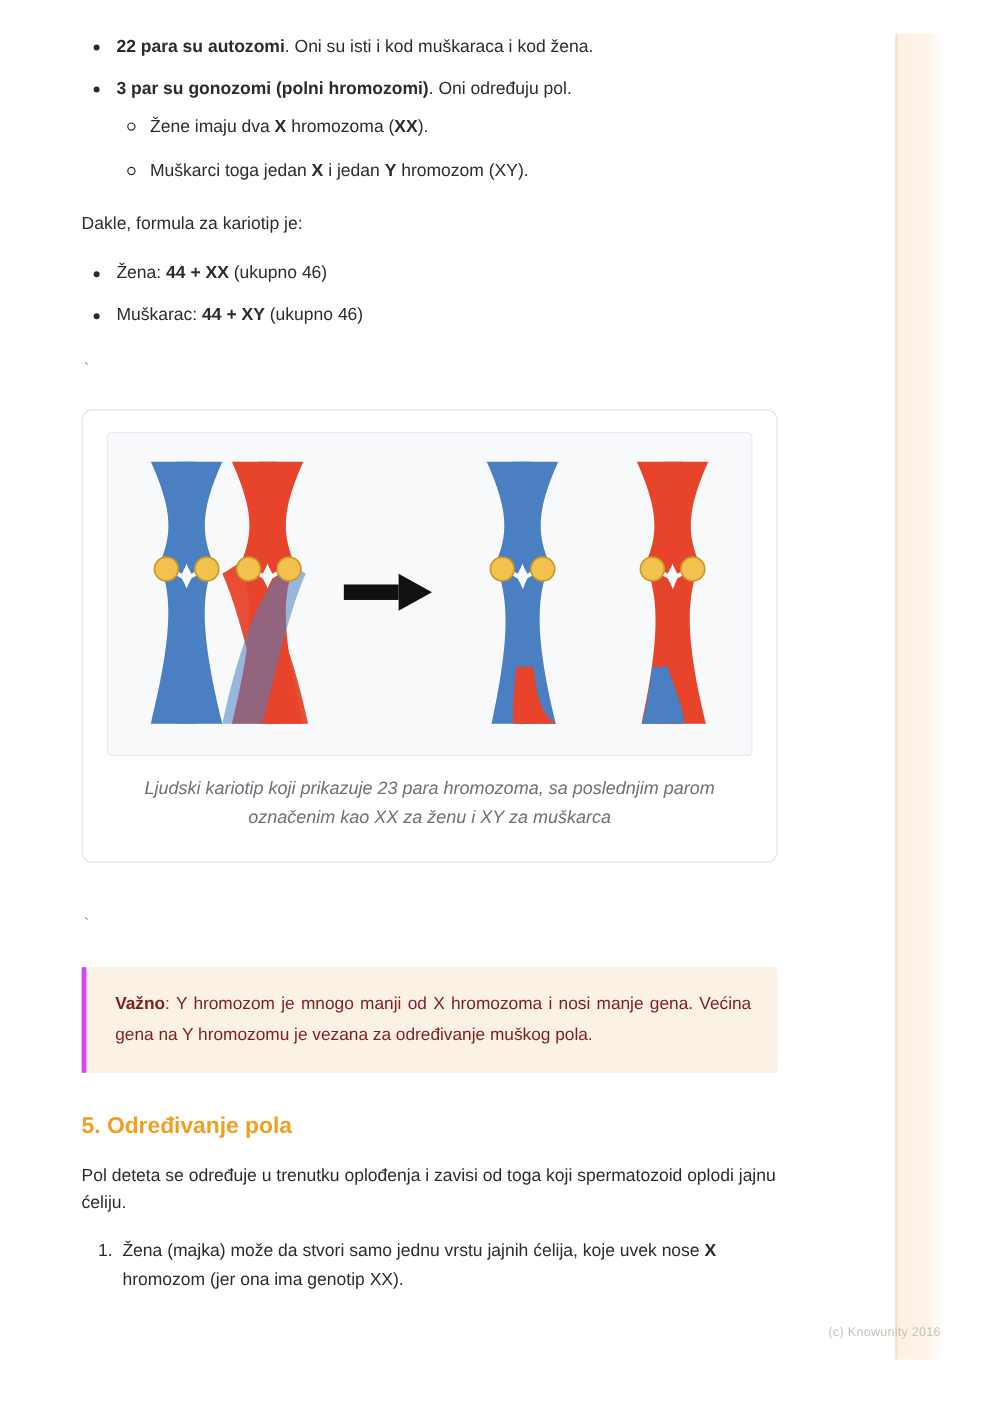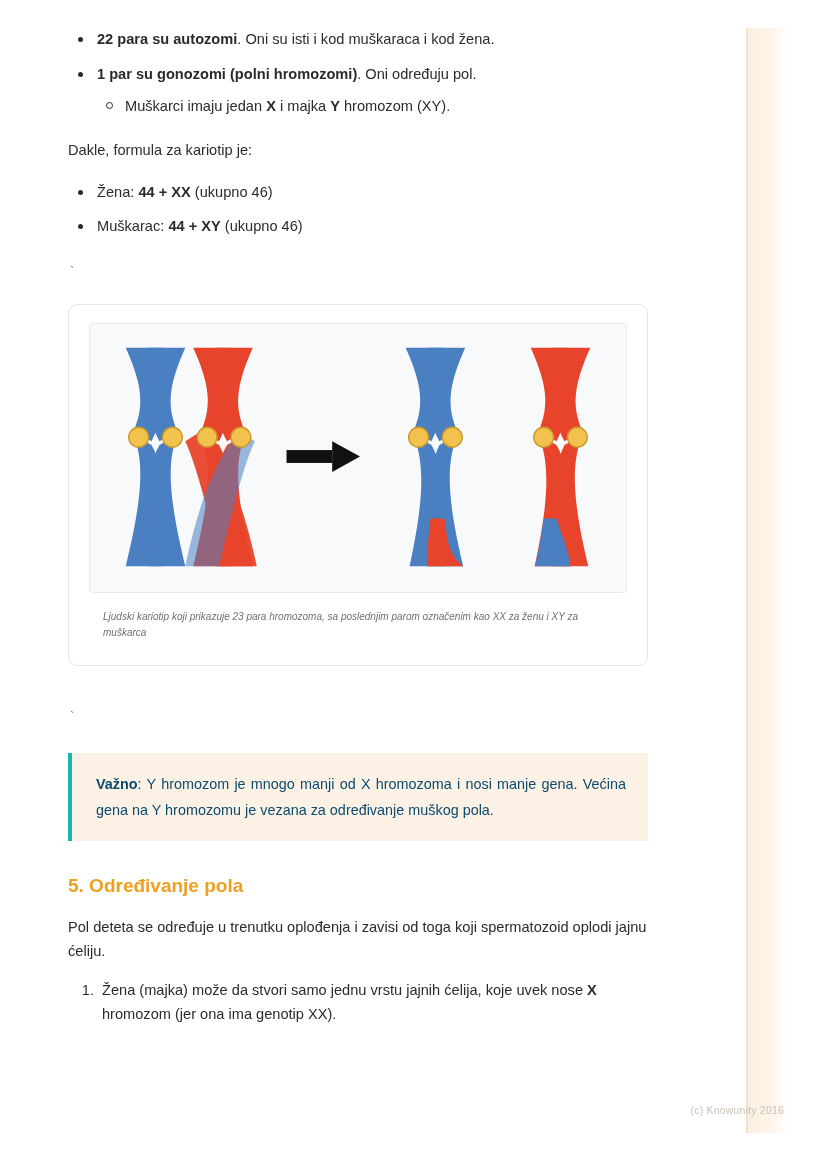--- a/index.html
+++ b/index.html
@@ -107,33 +107,33 @@
   }
   .figure-canvas {
     background: #f7f9fb;
     border: 1px solid #e8ecf0;
     border-radius: 4px;
     height: 270px;
     display: block;
   }
   .figure-caption {
     margin: 16px 14px 10px 14px;
-    text-align: left;
+    text-align: center;
     font-style: italic;
     color: #6b7177;
-    font-size: 10px;
+    font-size: 15px;
     line-height: 1.6;
   }
   
   .callout {
     margin-top: 26px;
     background: #fbf1e4;
-    border-left: 4px solid #14b8a6;
+    border-left: 4px solid #d946ef;
     padding: 18px 22px 18px 24px;
-    color: #0c4a6e;
+    color: #7f1d1d;
     font-size: 14.4px;
     line-height: 1.82;
     text-align: justify;
   }
   .section-heading {
     margin: 30px 0 14px 0;
     color: #f0a020;
     font-size: 19px;
     font-weight: bold;
   }
@@ -162,24 +162,27 @@
   <div class="right-strip"></div>
   <div class="right-strip-line"></div>
 
   <div class="content doc-text">
 
     <ul class="bullets">
       <li>
         <b>22 para su autozomi</b><span>. Oni su isti i kod muškaraca i kod žena.</span>
       </li>
       <li>
-        <b>1 par su gonozomi (polni hromozomi)</b><span>. Oni određuju pol.</span>
+        <b>3 par su gonozomi (polni hromozomi)</b><span>. Oni određuju pol.</span>
         <ul class="sub-bullets">
           <li>
-            <span>Muškarci imaju jedan </span><b>X</b><span> i majka </span><b>Y</b><span> hromozom (XY).</span>
+            <span>Žene imaju dva </span><b>X</b><span> hromozoma (</span><b>XX</b><span>).</span>
+          </li>
+          <li>
+            <span>Muškarci toga jedan </span><b>X</b><span> i jedan </span><b>Y</b><span> hromozom (XY).</span>
           </li>
         </ul>
       </li>
     </ul>
 
     <p class="para">Dakle, formula za kariotip je:</p>
 
     <ul class="bullets">
       <li>
         <span>Žena: </span><b>44 + XX</b><span> (ukupno 46)</span>

